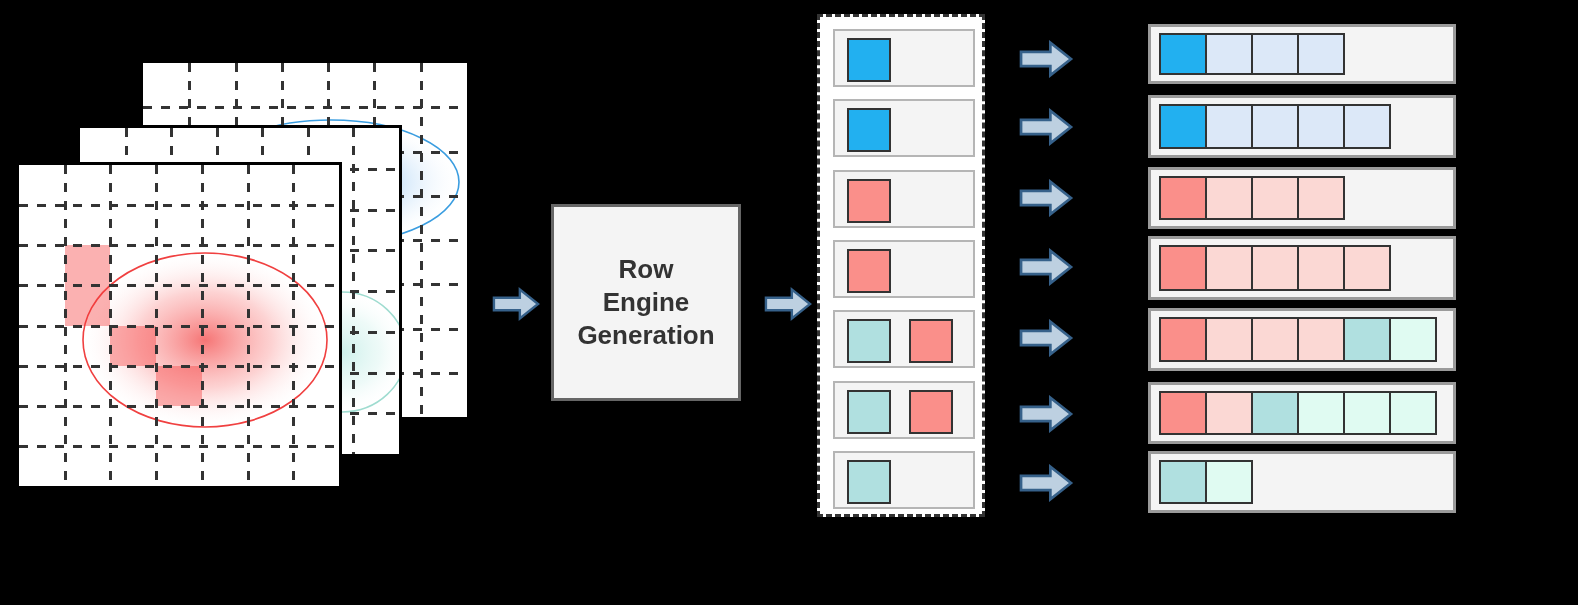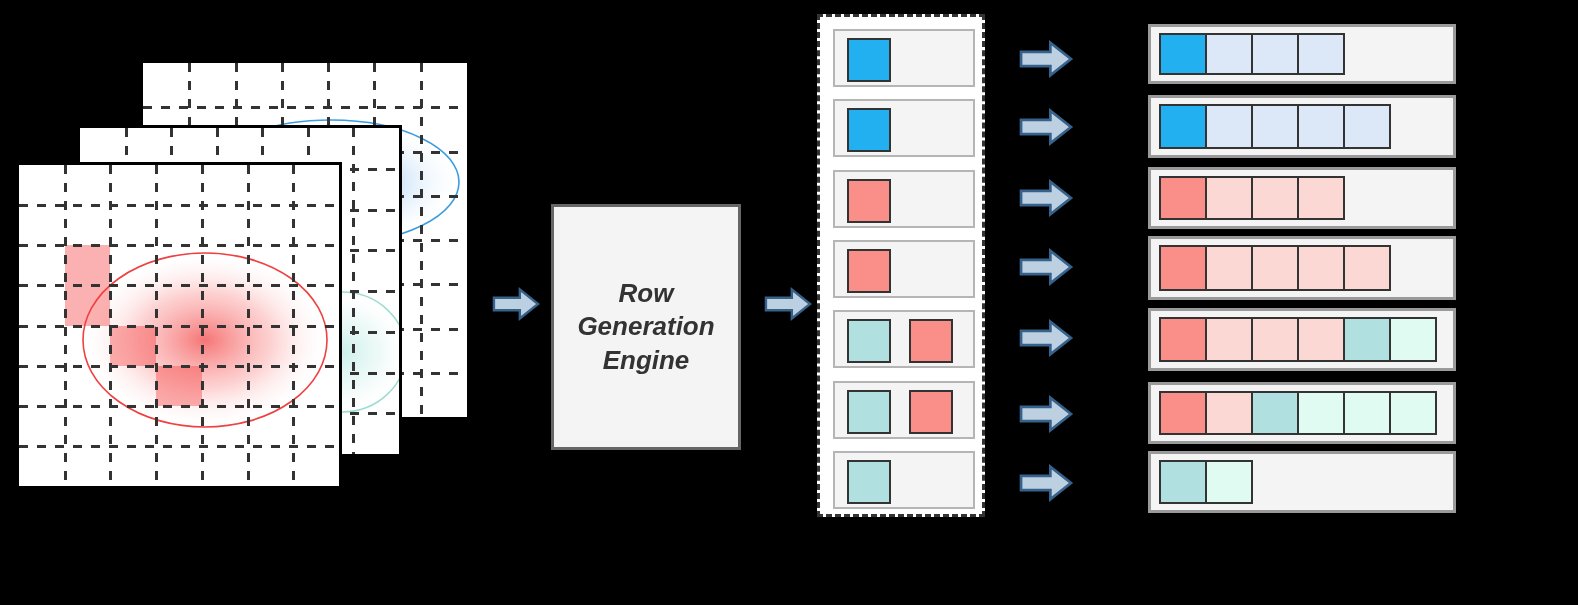--- a/index.html
+++ b/index.html
@@ -120,25 +120,25 @@
           <line x1="0" y1="161.5" x2="320" y2="161.5" stroke="#333333" stroke-width="3" stroke-dasharray="9,9"></line>
           <line x1="0" y1="201.5" x2="320" y2="201.5" stroke="#333333" stroke-width="3" stroke-dasharray="9,9"></line>
           <line x1="0" y1="241.5" x2="320" y2="241.5" stroke="#333333" stroke-width="3" stroke-dasharray="9,9"></line>
           <line x1="0" y1="281.5" x2="320" y2="281.5" stroke="#333333" stroke-width="3" stroke-dasharray="9,9"></line>
         </svg>
       </div>
     </div>
 
   <div id="arrow-in"></div>
 
-  <div class="engine-box" id="engine-box" style="left: 551px; top: 204px; width: 190px; height: 246px; font-style: italic;">
+  <div class="engine-box" id="engine-box" style="left: 551px; top: 204px; width: 190px; height: 197px;">
     <div>
       <div>Row</div>
+      <div>Engine</div>
       <div>Generation</div>
-      <div>Engine</div>
     </div>
   </div>
 
   <div id="arrow-out"></div>
 
   <div class="mid-container" id="mid-container" style="left: 817px; top: 14px; width: 168px; height: 503px;">
       <div class="mid-row" style="left: 13px; top: 12px; width: 142px; height: 58px; background: rgb(244, 244, 244);">
         <div class="mid-sq" style="left: 12px; top: 7px; width: 44px; height: 44px; background: rgb(34, 176, 240);"></div>
       </div>
       <div class="mid-row" style="left: 13px; top: 82px; width: 142px; height: 58px; background: rgb(244, 244, 244);">

